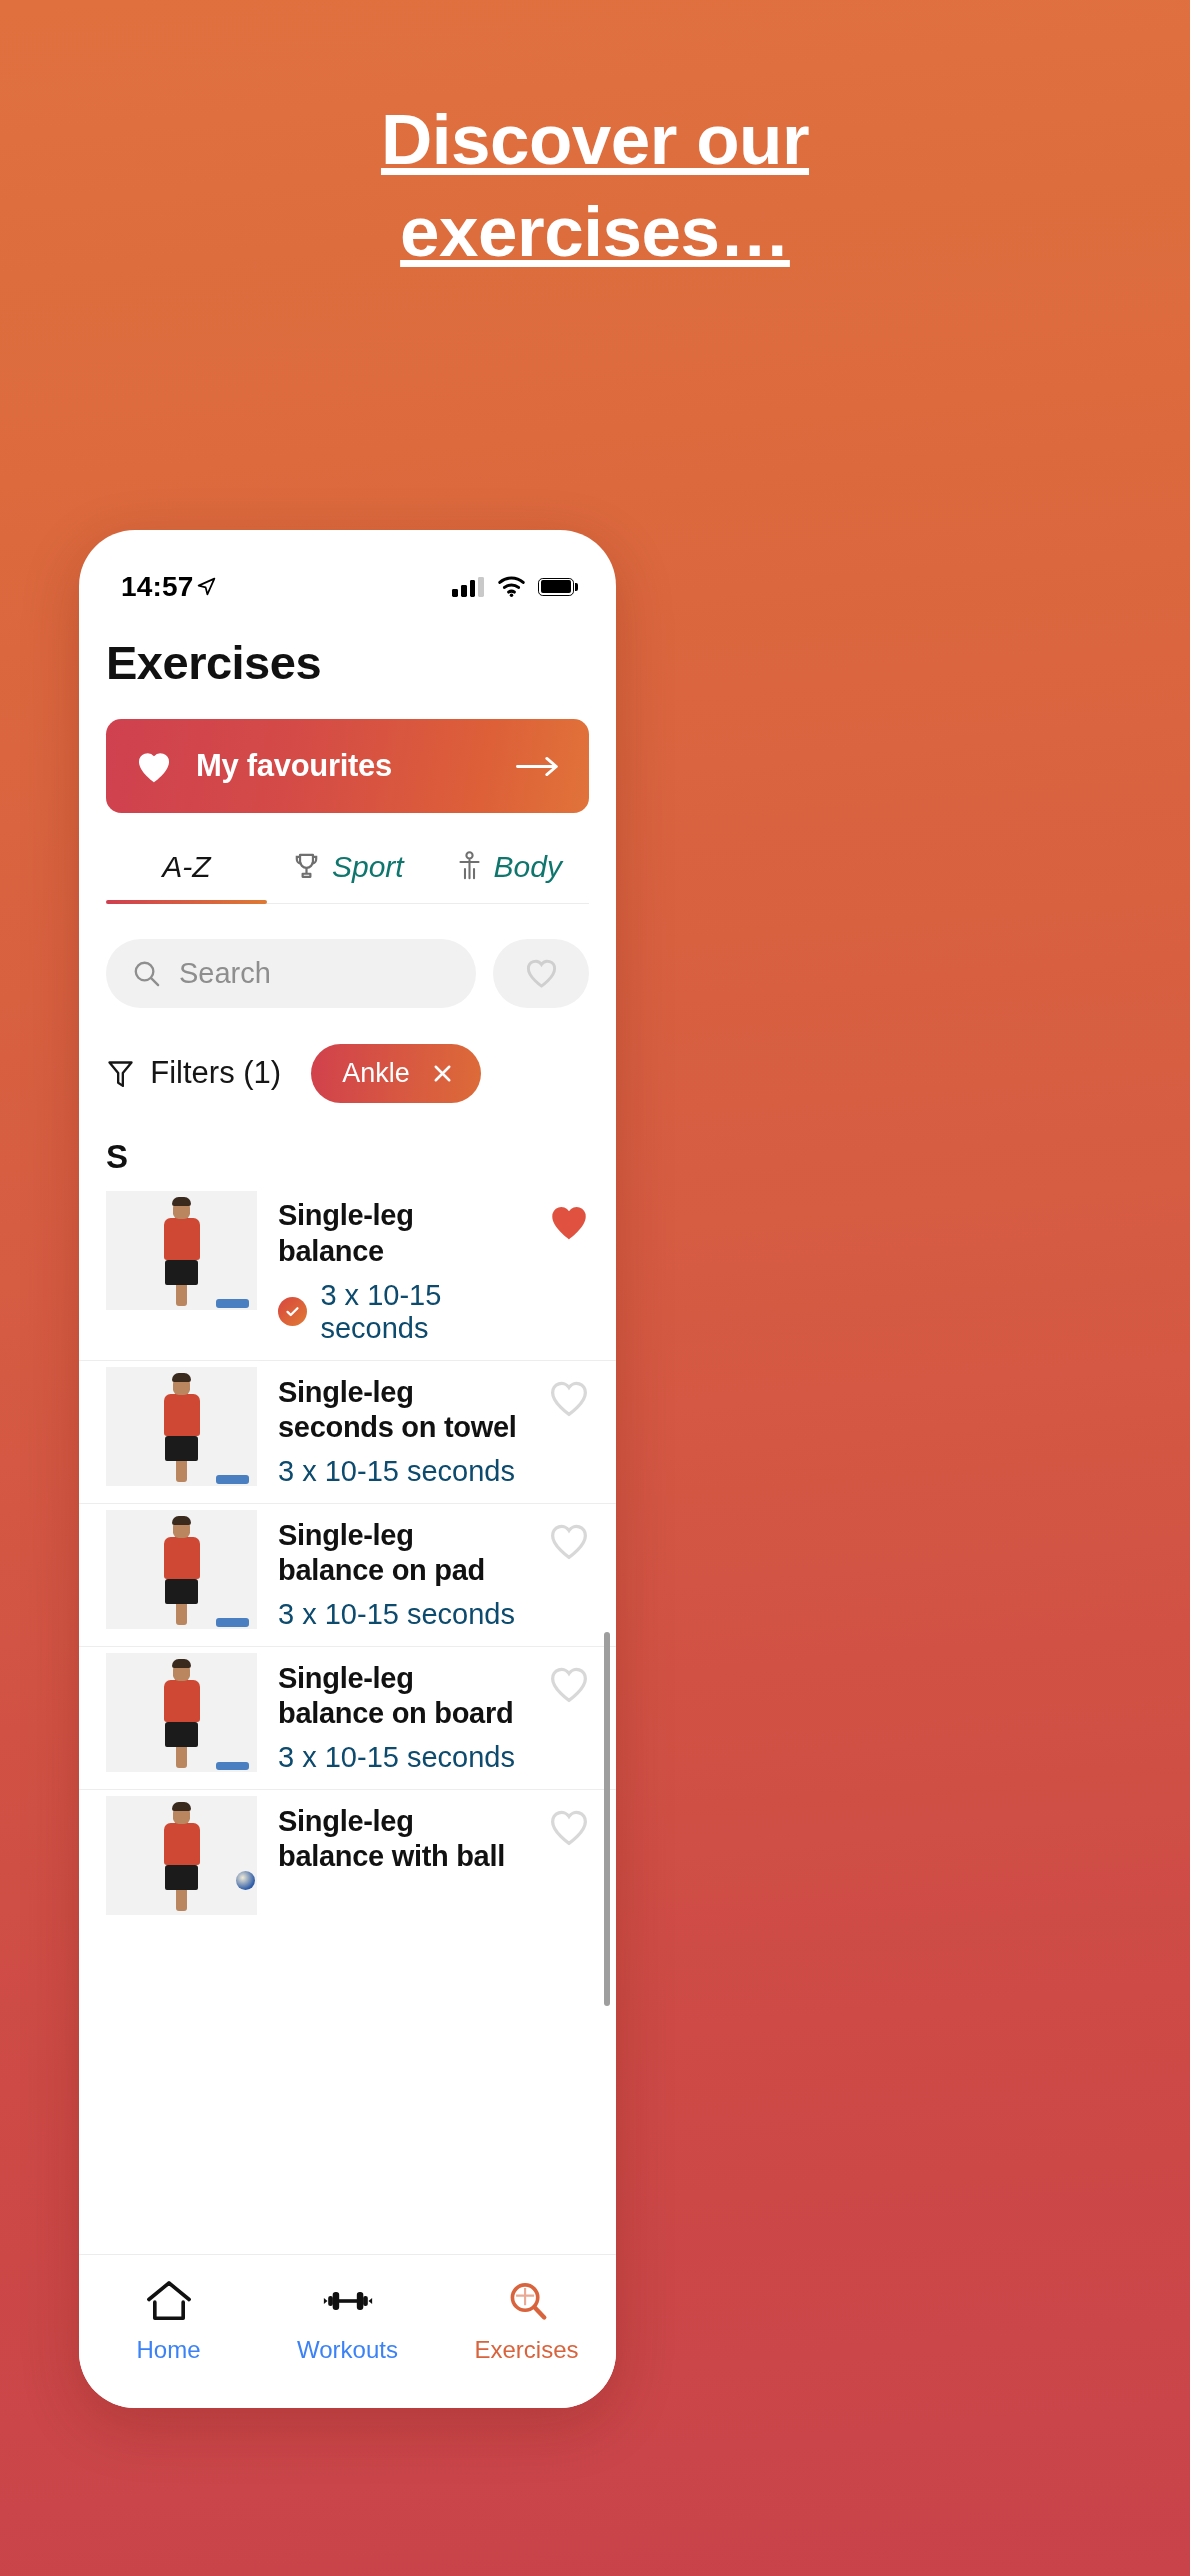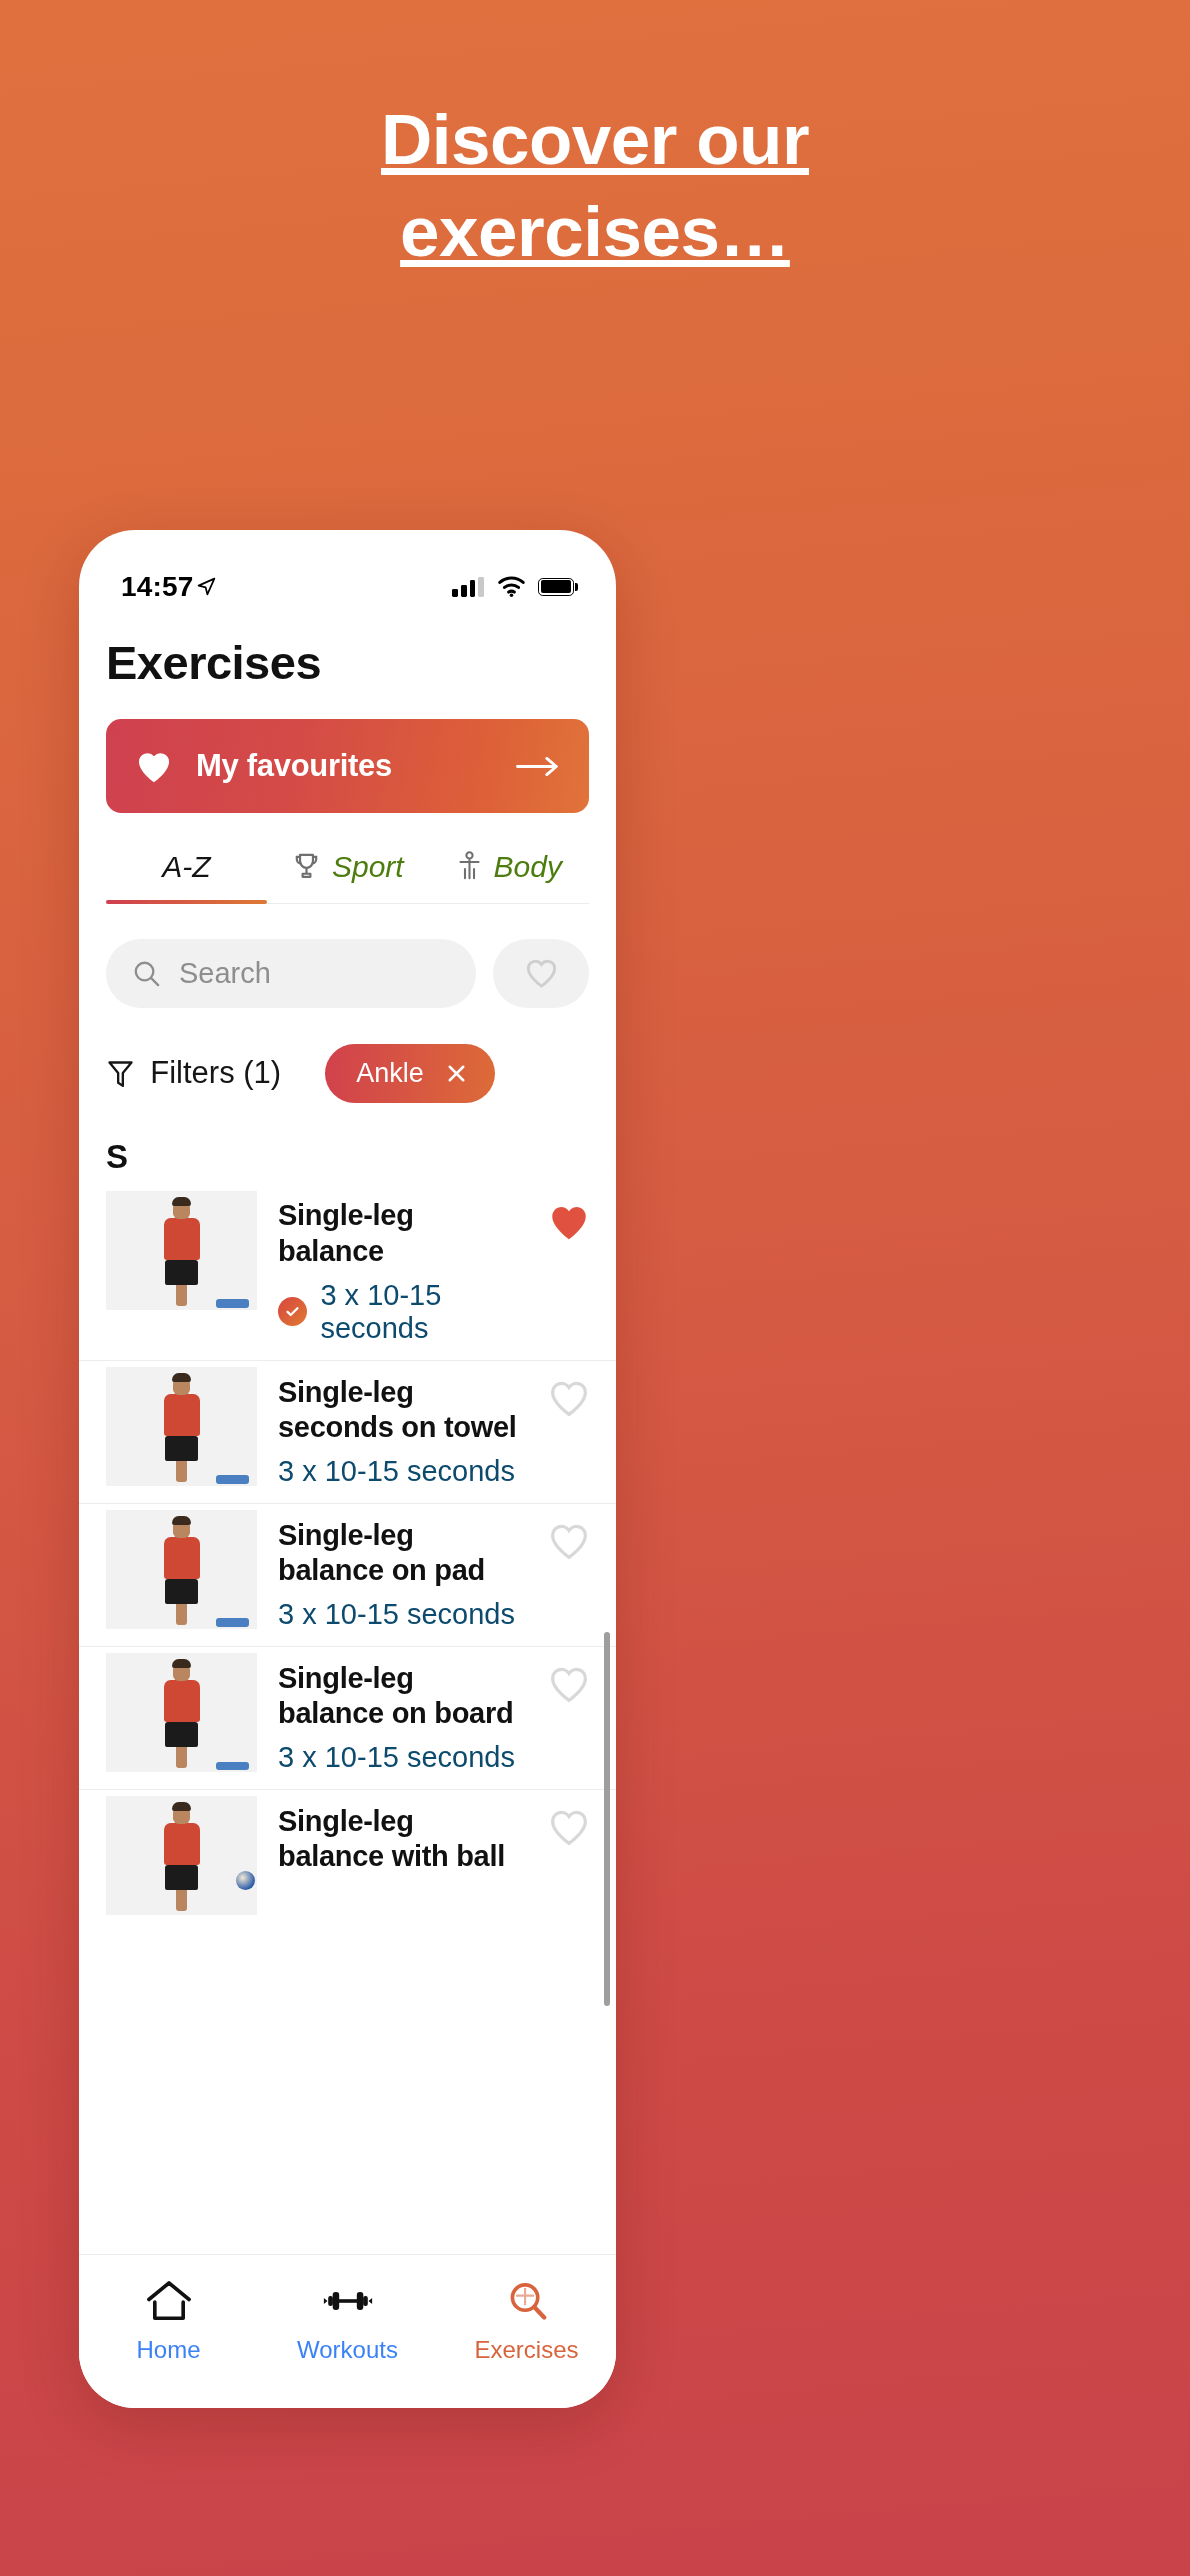--- a/index.html
+++ b/index.html
@@ -80,42 +80,42 @@
   .fav-arrow { width: 44px; height: 23px; flex: 0 0 auto; }
 
   .tabs {
     display: flex; margin: 25px 27px 0 27px;
     border-bottom: 1.9px solid #ececec;
     font-style: italic;
   }
   .tab {
     flex: 1; display: flex; align-items: center; justify-content: center;
     gap: 9.6px; padding: 11.5px 0 19px 0;
-    font-size: 30px; color: #4d7c0f; position: relative;
+    font-size: 30px; color: #0f766e; position: relative;
   }
   .tab.active { color: #141414; }
   .tab.active::after {
     content: ""; position: absolute; left: 0; right: 0; bottom: -1.9px; height: 4.8px;
     background: linear-gradient(90deg, #cf3f4f 0%, #dd7a34 100%);
     border-radius: 2.9px;
   }
   .tab svg { display: block; }
 
   .searchrow { display: flex; align-items: center; gap: 17px; margin: 35px 27px 0 27px; }
   .searchbox {
     flex: 1; height: 69px; background: #f1f1f1; border-radius: 35px;
     display: flex; align-items: center; padding: 0 25px; gap: 17px;
   }
   .searchbox .ph { color: #8e8e8e; font-size: 29px; }
   .heart-toggle {
     width: 96px; height: 69px; border-radius: 35px; background: #f1f1f1;
     display: flex; align-items: center; justify-content: center;
   }
 
-  .filterrow { display: flex; align-items: center; margin: 36px 27px 0 27px; gap: 19px; }
+  .filterrow { display: flex; align-items: center; margin: 36px 27px 0 27px; gap: 5px; }
   .filter-btn { display: flex; align-items: center; gap: 15.3px; font-size: 31px; color: #161616; }
   .chip {
     margin-left: 25px;
     height: 59px; border-radius: 32px;
     background: linear-gradient(95deg, #d1414c 0%, #dd6b38 100%);
     color: #fff; font-size: 27px;
     display: flex; align-items: center; gap: 19px;
     padding: 0 25px 0 31px;
   }
 

